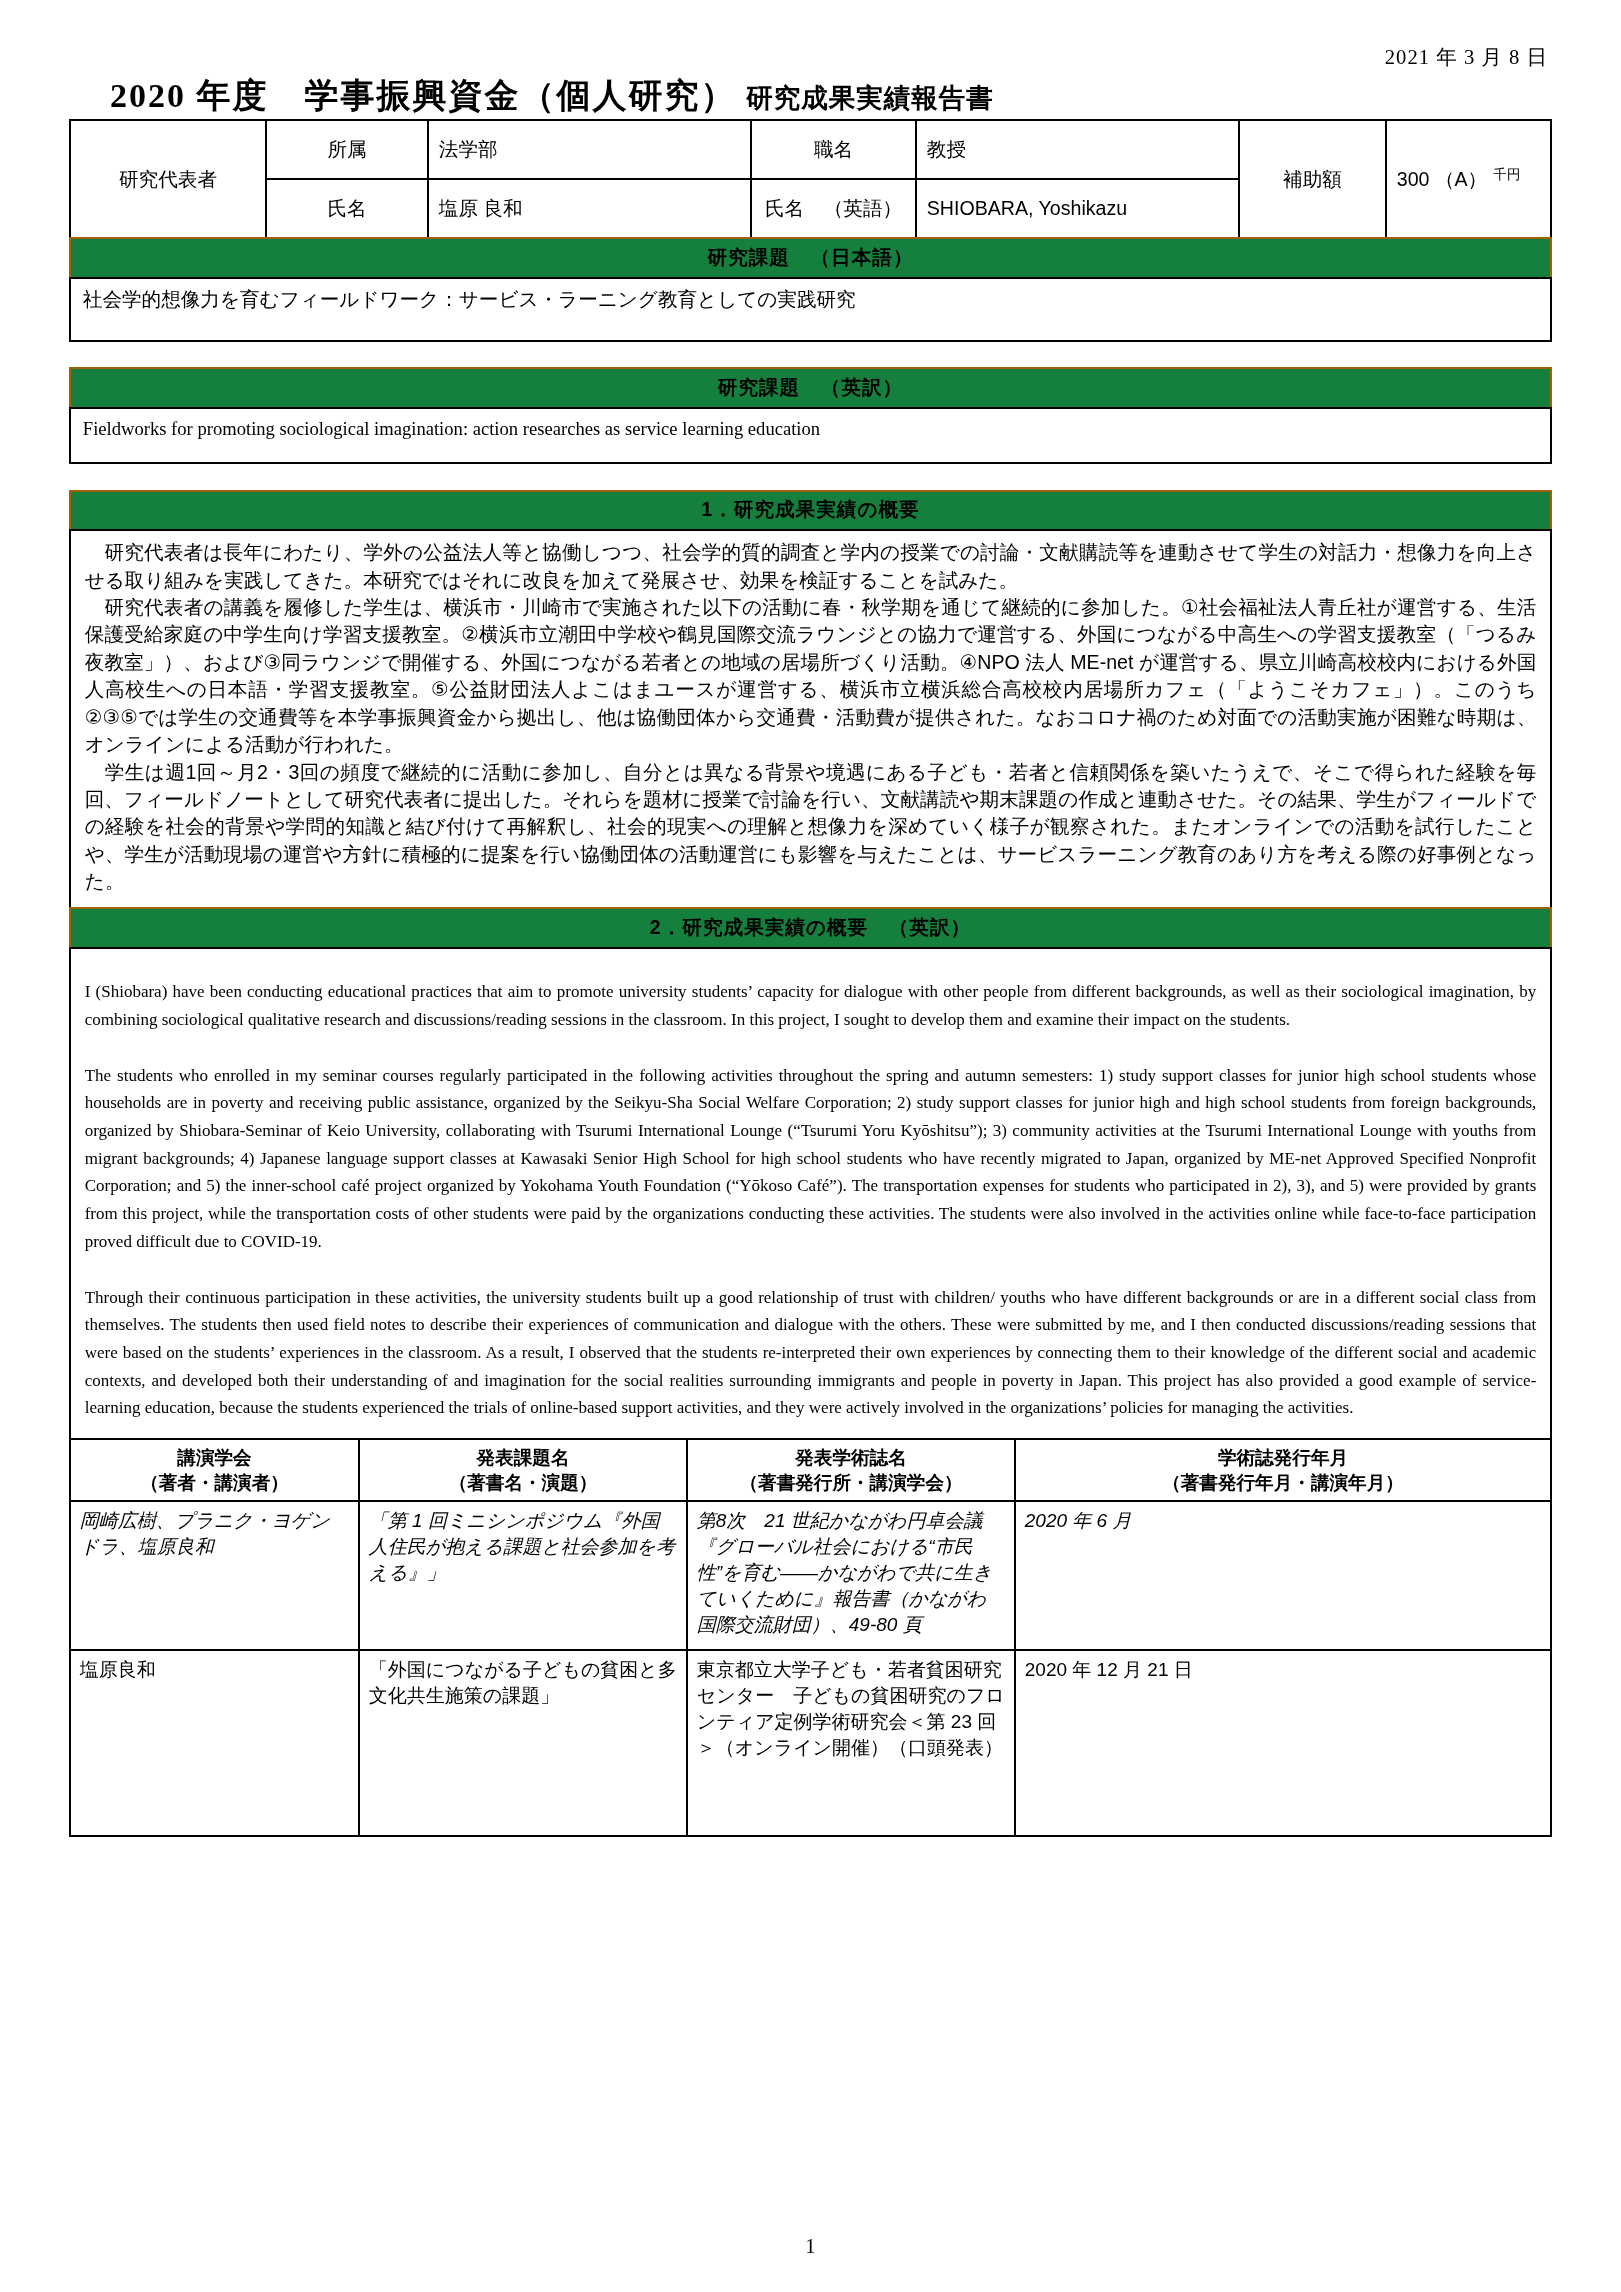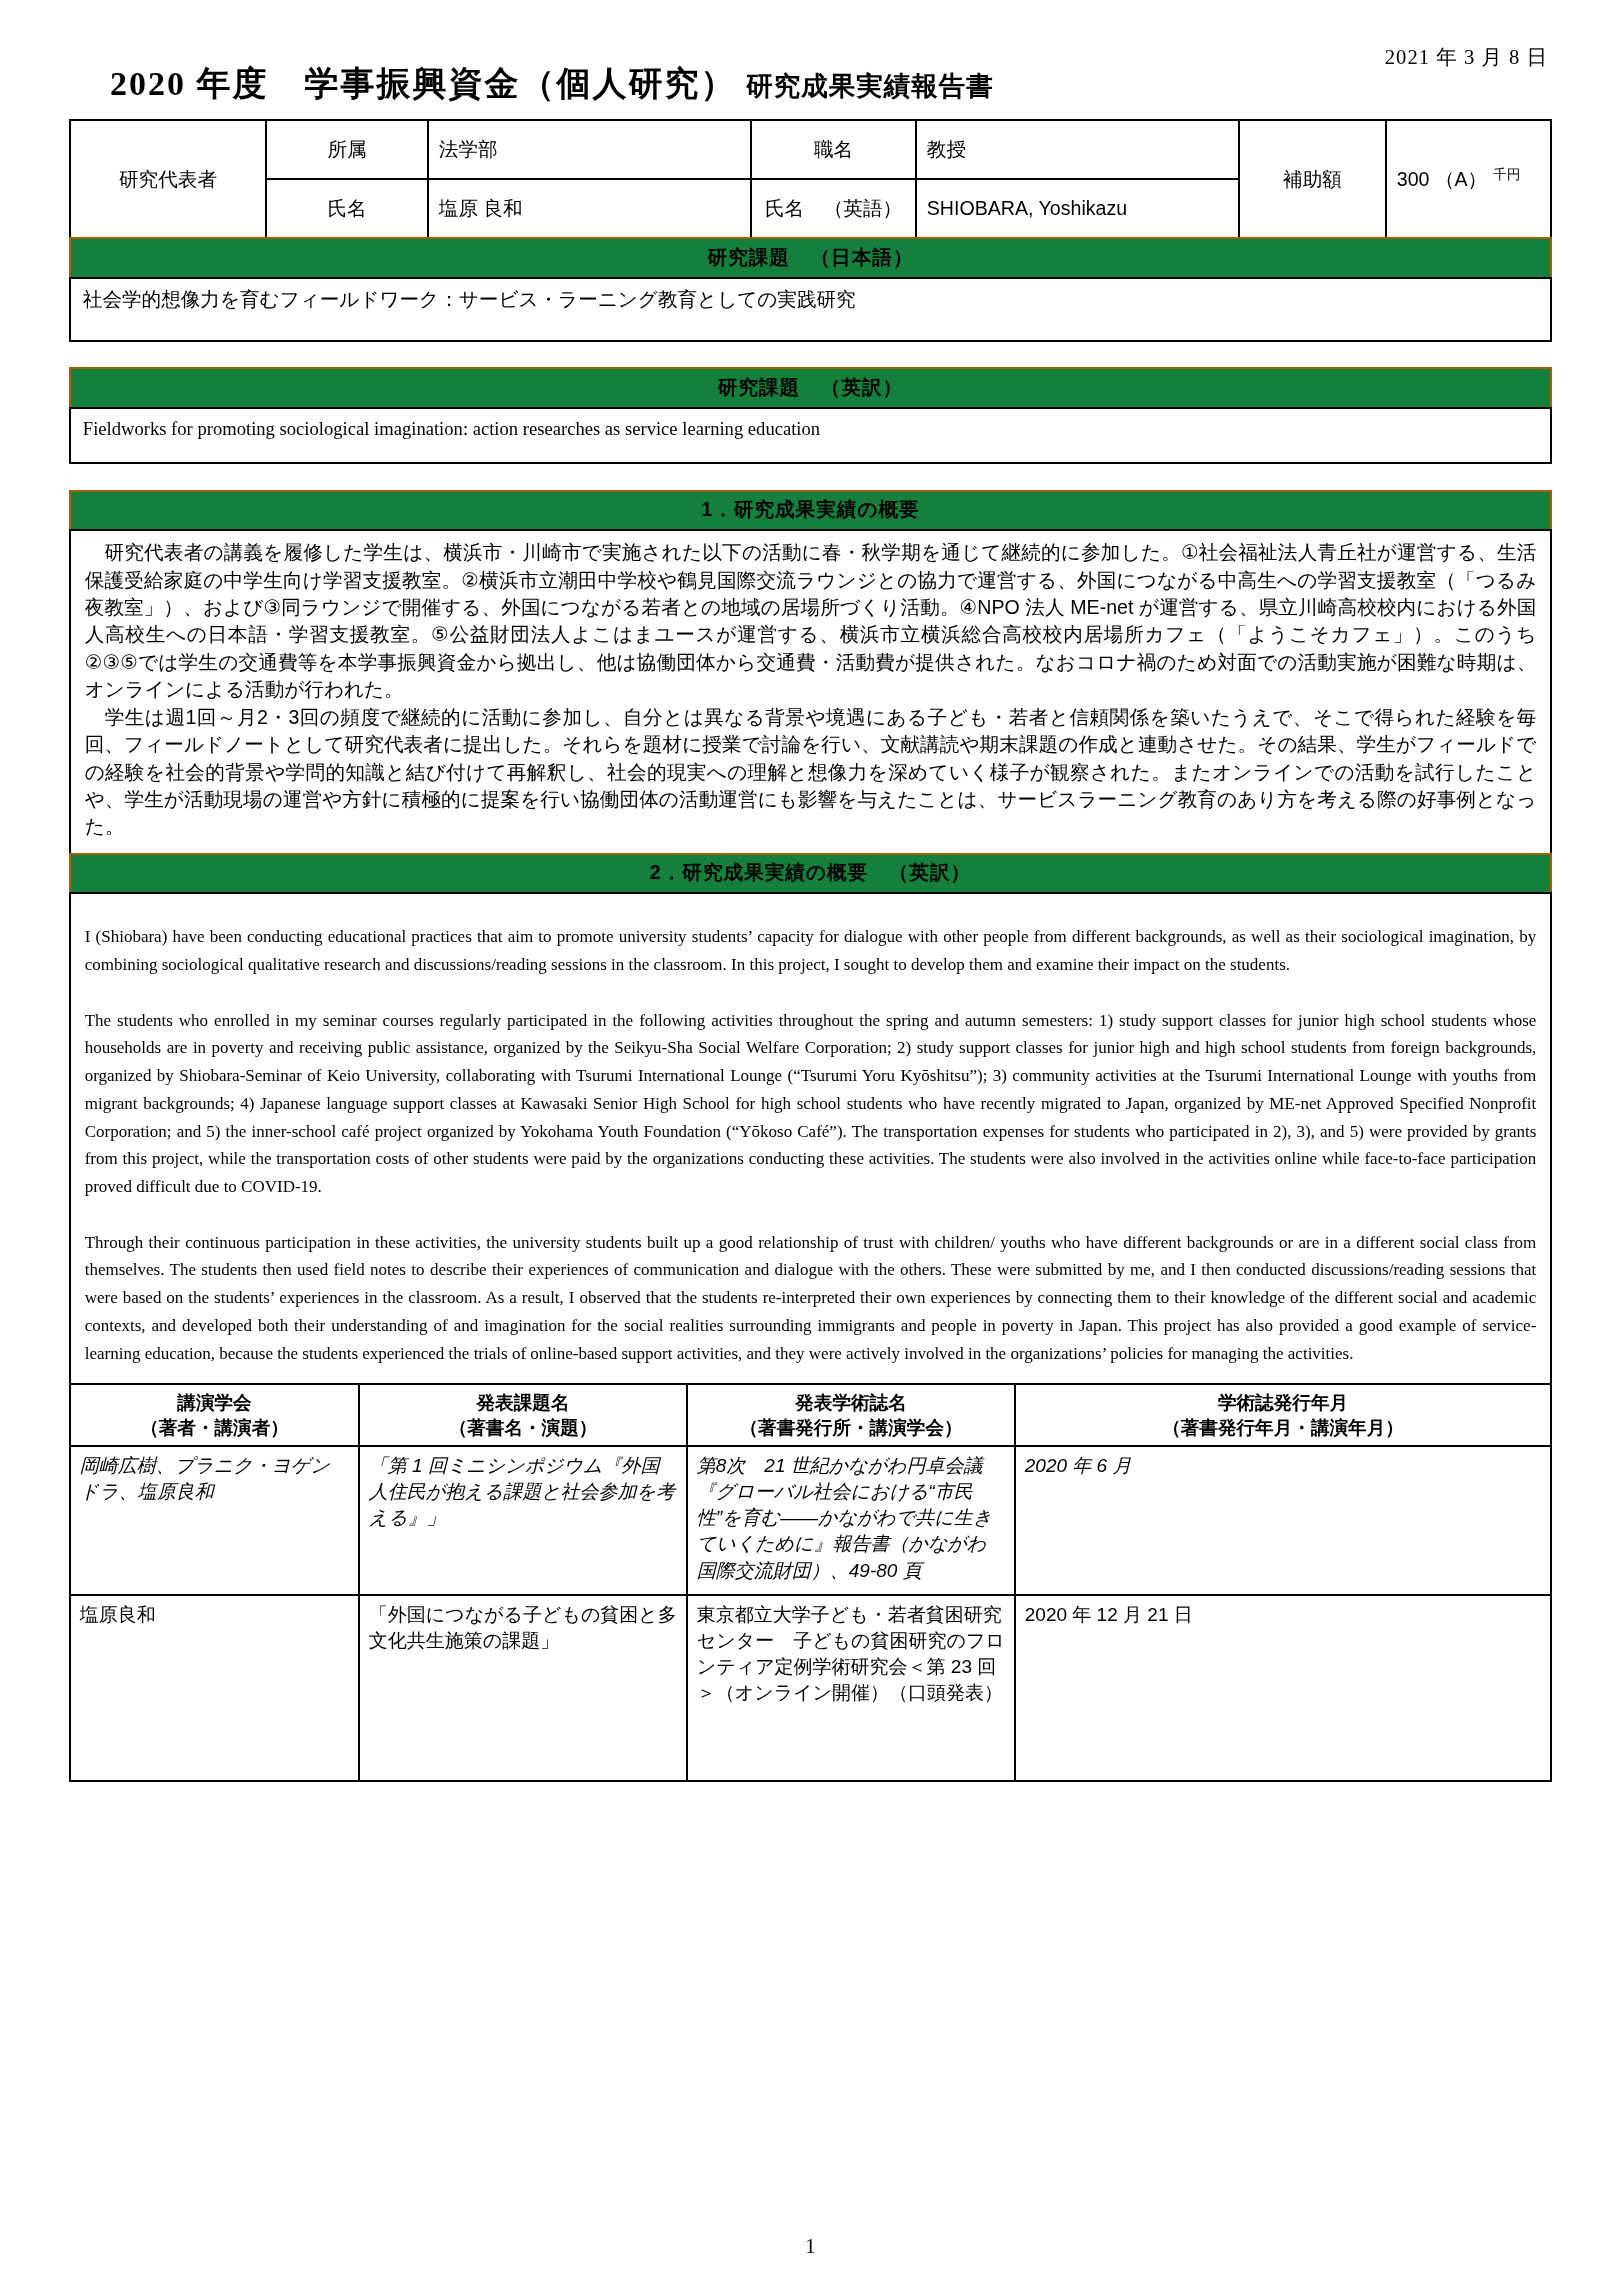--- a/index.html
+++ b/index.html
@@ -12,21 +12,21 @@
   .page { position:absolute; inset:0; padding:37px 69px 0 69px; }
 
   
   .doc-header { position:relative; height:82px; }
   .date {
     position:absolute; top:5.9px; right:3.9px;
     font-family:"Liberation Serif","DejaVu Serif",serif;
     font-size:20.6px; letter-spacing:1px;
   }
   .title {
-    position:absolute; bottom:12px; left:41px; white-space:nowrap;
+    position:absolute; bottom:0; left:41px; white-space:nowrap;
     font-family:"Liberation Serif","DejaVu Serif",serif;
   }
   .title-main { font-size:34px; font-weight:600; letter-spacing:2px; }
   .title-sub  { font-size:26.5px; font-weight:700; letter-spacing:1px; margin-left:9.8px; }
 
   
   table { border-collapse:collapse; width:100%; table-layout:fixed; }
   td,th { border:2px solid #000; }
   .center { text-align:center; }
 
@@ -125,20 +125,21 @@
 
   <div class="gap"></div>
 
   <div class="sec-header" style="margin-top:0;font-family:Liberation Mono, monospace;">研究課題　（英訳）</div>
   <div class="sec-body topic-en-content">Fieldworks for promoting sociological imagination: action researches as service learning education</div>
 
   <div class="gap"></div>
 
   <div class="sec-header" style="margin-top:0;">1．研究成果実績の概要</div>
   <div class="sec-body ja-text">
+    <p>　研究代表者は長年にわたり、学外の公益法人等と協働しつつ、社会学的質的調査と学内の授業での討論・文献購読等を連動させて学生の対話力・想像力を向上させる取り組みを実践してきた。本研究ではそれに改良を加えて発展させ、効果を検証することを試みた。</p>
     <p>　研究代表者の講義を履修した学生は、横浜市・川崎市で実施された以下の活動に春・秋学期を通じて継続的に参加した。①社会福祉法人青丘社が運営する、生活保護受給家庭の中学生向け学習支援教室。②横浜市立潮田中学校や鶴見国際交流ラウンジとの協力で運営する、外国につながる中高生への学習支援教室（「つるみ夜教室」）、および③同ラウンジで開催する、外国につながる若者との地域の居場所づくり活動。④NPO 法人 ME-net が運営する、県立川崎高校校内における外国人高校生への日本語・学習支援教室。⑤公益財団法人よこはまユースが運営する、横浜市立横浜総合高校校内居場所カフェ（「ようこそカフェ」）。このうち②③⑤では学生の交通費等を本学事振興資金から拠出し、他は協働団体から交通費・活動費が提供された。なおコロナ禍のため対面での活動実施が困難な時期は、オンラインによる活動が行われた。</p>
     <p>　学生は週1回～月2・3回の頻度で継続的に活動に参加し、自分とは異なる背景や境遇にある子ども・若者と信頼関係を築いたうえで、そこで得られた経験を毎回、フィールドノートとして研究代表者に提出した。それらを題材に授業で討論を行い、文献講読や期末課題の作成と連動させた。その結果、学生がフィールドでの経験を社会的背景や学問的知識と結び付けて再解釈し、社会的現実への理解と想像力を深めていく様子が観察された。またオンラインでの活動を試行したことや、学生が活動現場の運営や方針に積極的に提案を行い協働団体の活動運営にも影響を与えたことは、サービスラーニング教育のあり方を考える際の好事例となった。</p>
   </div>
 
   <div class="sec-header">2．研究成果実績の概要　（英訳）</div>
   <div class="sec-body en-text">
     <p>I (Shiobara) have been conducting educational practices that aim to promote university students’ capacity for dialogue with other people from different backgrounds, as well as their sociological imagination, by combining sociological qualitative research and discussions/reading sessions in the classroom. In this project, I sought to develop them and examine their impact on the students.</p>
     <p>The students who enrolled in my seminar courses regularly participated in the following activities throughout the spring and autumn semesters: 1) study support classes for junior high school students whose households are in poverty and receiving public assistance, organized by the Seikyu-Sha Social Welfare Corporation; 2) study support classes for junior high and high school students from foreign backgrounds, organized by Shiobara-Seminar of Keio University, collaborating with Tsurumi International Lounge (“Tsurumi Yoru Kyōshitsu”); 3) community activities at the Tsurumi International Lounge with youths from migrant backgrounds; 4) Japanese language support classes at Kawasaki Senior High School for high school students who have recently migrated to Japan, organized by ME-net Approved Specified Nonprofit Corporation; and 5) the inner-school café project organized by Yokohama Youth Foundation (“Yōkoso Café”). The transportation expenses for students who participated in 2), 3), and 5) were provided by grants from this project, while the transportation costs of other students were paid by the organizations conducting these activities. The students were also involved in the activities online while face-to-face participation proved difficult due to COVID-19.</p>
     <p>Through their continuous participation in these activities, the university students built up a good relationship of trust with children/ youths who have different backgrounds or are in a different social class from themselves. The students then used field notes to describe their experiences of communication and dialogue with the others. These were submitted by me, and I then conducted discussions/reading sessions that were based on the students’ experiences in the classroom. As a result, I observed that the students re-interpreted their own experiences by connecting them to their knowledge of the different social and academic contexts, and developed both their understanding of and imagination for the social realities surrounding immigrants and people in poverty in Japan. This project has also provided a good example of service-learning education, because the students experienced the trials of online-based support activities, and they were actively involved in the organizations’ policies for managing the activities.</p>
   </div>

